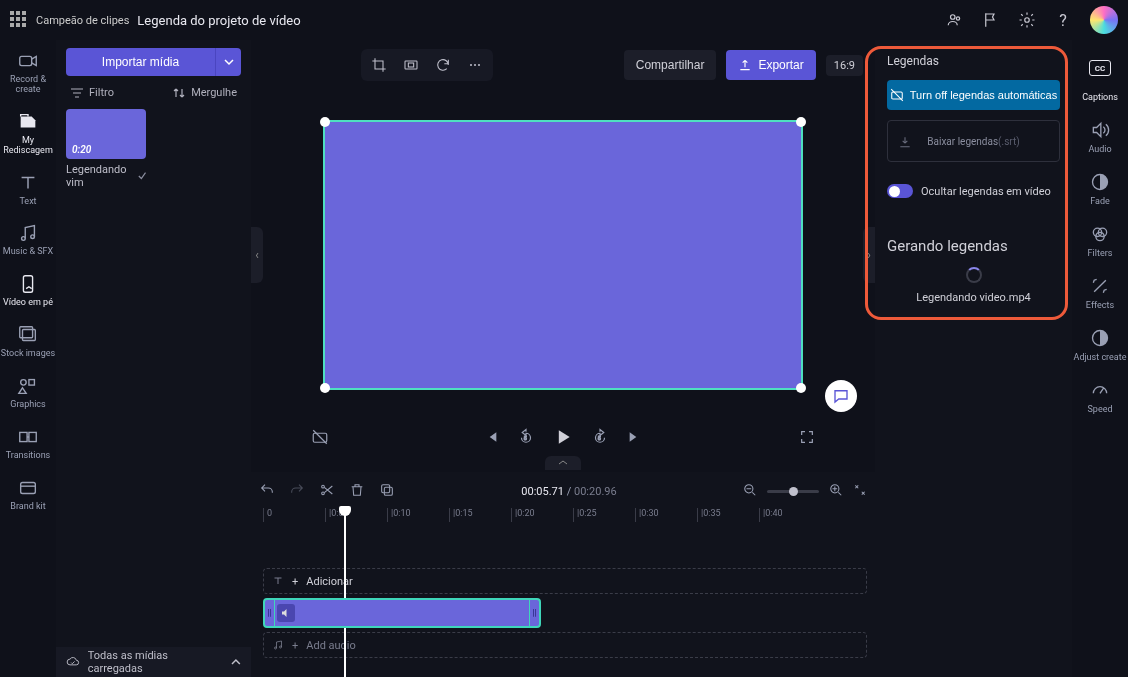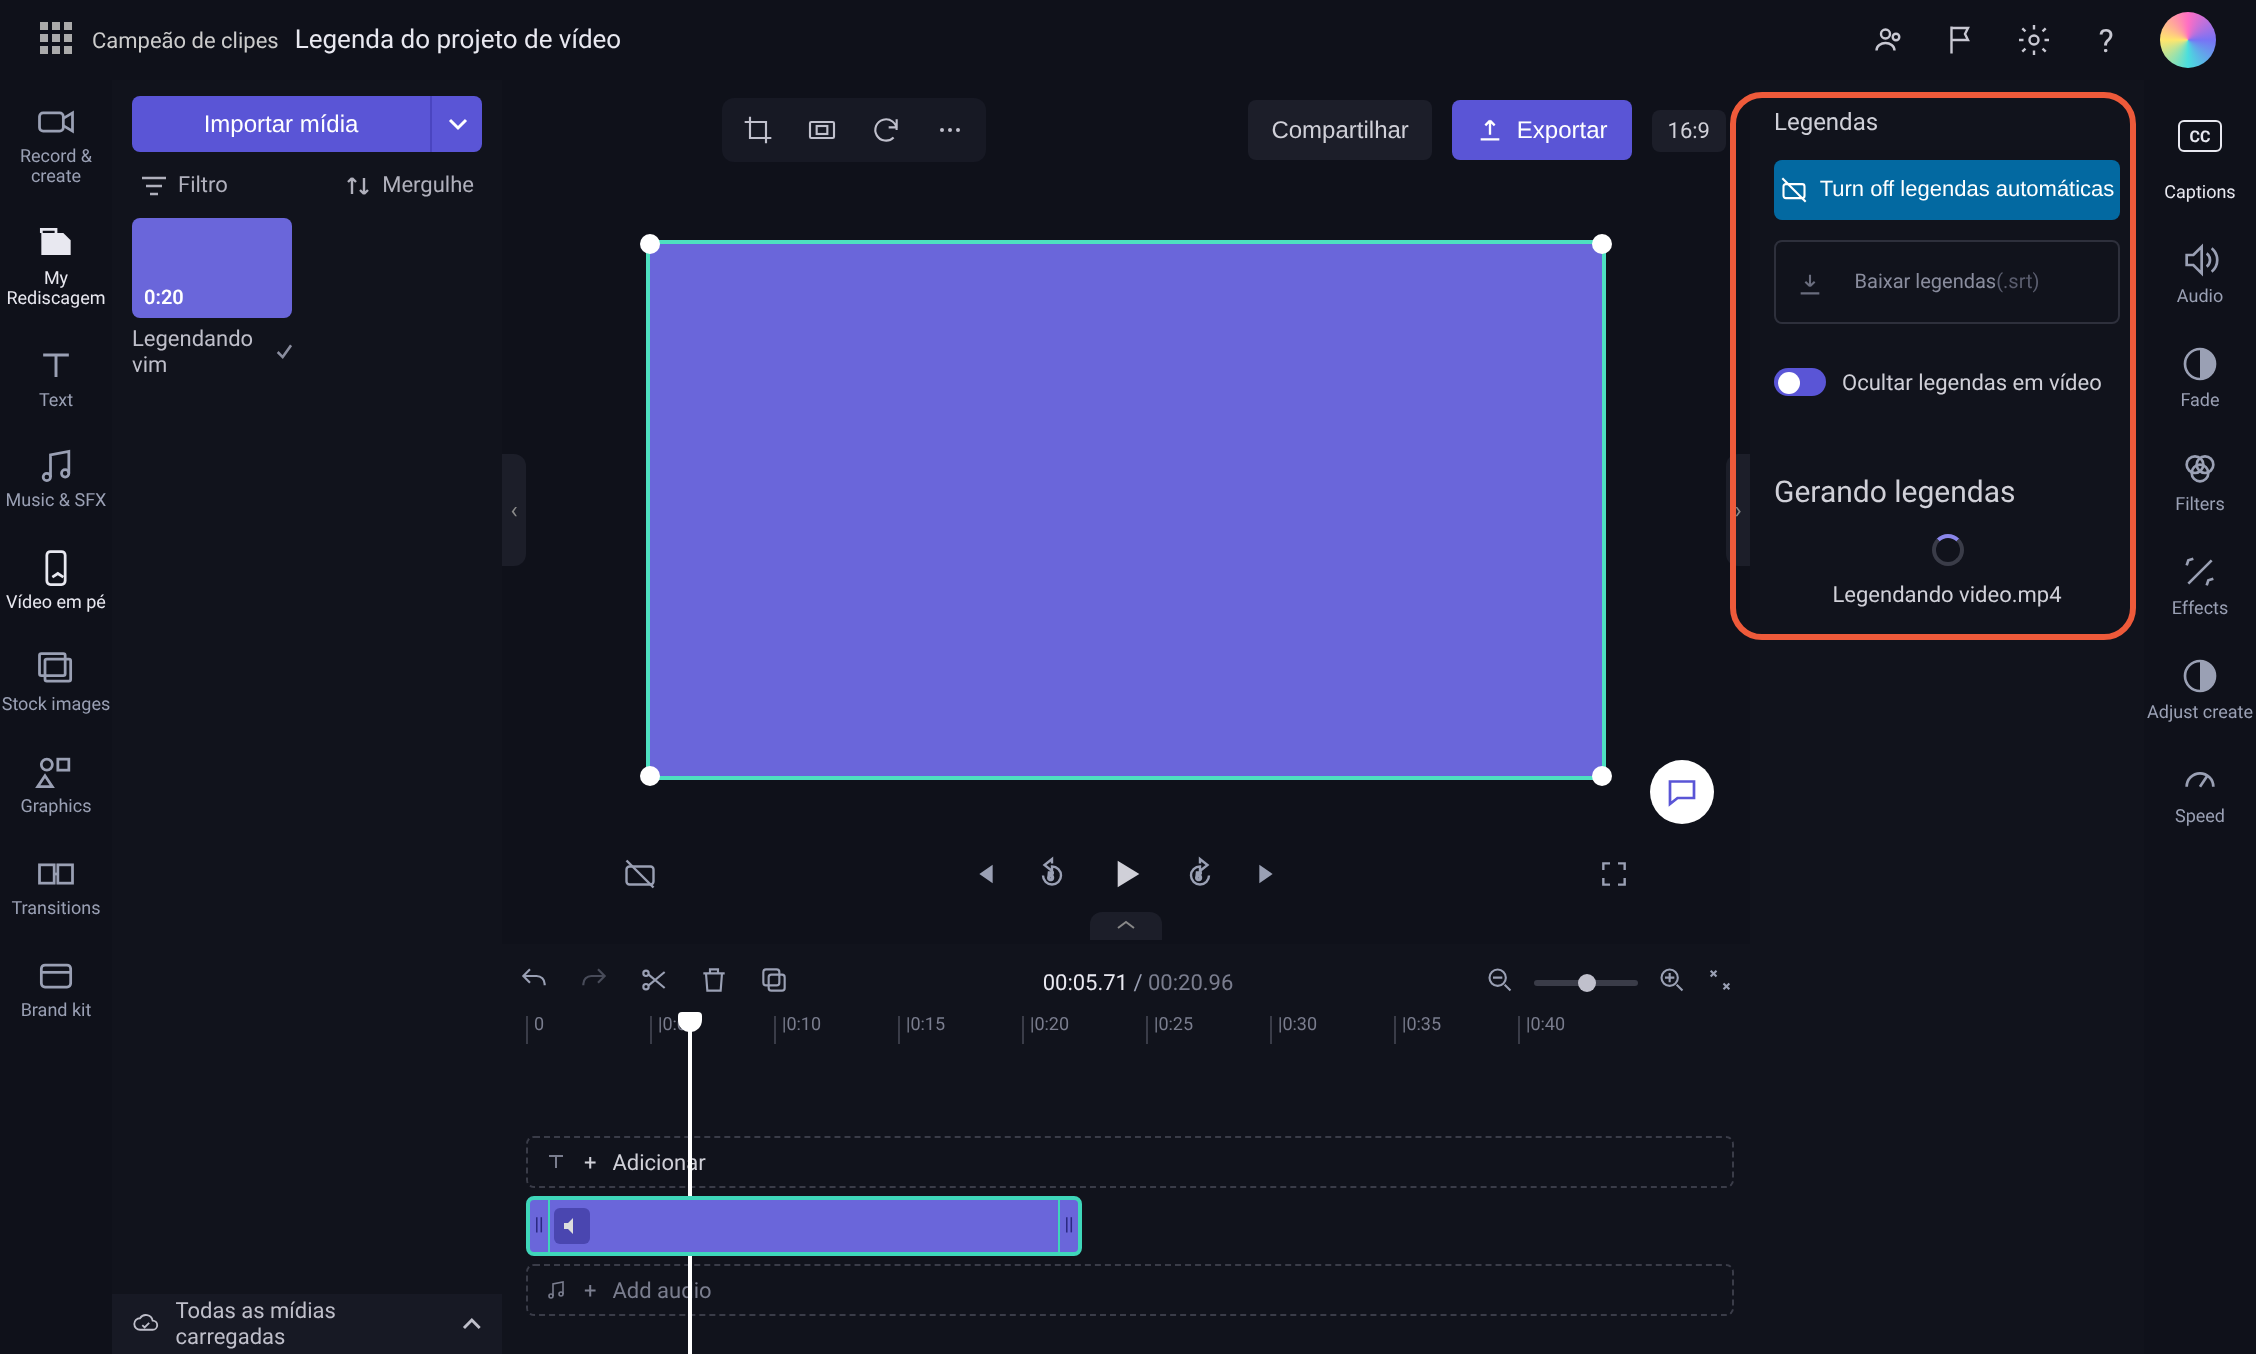--- a/index.html
+++ b/index.html
@@ -6,21 +6,21 @@
 body {
   width: 1128px; height: 677px;
   background: #0f111a;
   font-family: -apple-system, BlinkMacSystemFont, "Segoe UI", Roboto, sans-serif;
   color: #d0d0d8;
   overflow: hidden;
   font-size: 12px;
 }
 .topbar {
   height: 40px; display: flex; align-items: center;
-  padding: 0 20px; gap: 8px;
+  padding: 0 10px; gap: 8px;
   background: #0f111a;
 }
 .topbar-right { margin-left: auto; display: flex; align-items: center; gap: 18px; }
 .apps-icon { width: 18px; height: 18px; display: grid; grid-template-columns: repeat(3,4px); grid-template-rows: repeat(3,4px); gap: 2px; cursor: pointer; }
 .apps-icon span { background: #aaa; }
 .topbar-app { font-size: 11px; color: #ccc; }
 .topbar-title { font-size: 13px; color: #e8e8f0; }
 .tb-icon { width: 18px; height: 18px; color: #c8c8d2; cursor: pointer; }
 .avatar { width: 28px; height: 28px; border-radius: 50%; background: conic-gradient(from 0deg, #ff6ec4, #7873f5, #4ADEDE, #ffe66d, #ff6ec4); cursor: pointer; }
 
@@ -39,21 +39,21 @@
 
 
 .mediapanel { background: #11131c; display: flex; flex-direction: column; padding: 8px 10px 0; position: relative; }
 .import-row { display: flex; gap: 0; }
 .import-btn { flex: 1; background: #5a55d6; color: #fff; border: none; height: 28px; border-radius: 4px 0 0 4px; font-size: 12px; cursor: pointer; }
 .import-caret { width: 26px; background: #5a55d6; border: none; border-left: 1px solid #4a45c0; border-radius: 0 4px 4px 0; color: #fff; cursor: pointer; display: flex; align-items: center; justify-content: center; }
 .mp-tools { display: flex; gap: 16px; padding: 10px 4px; font-size: 11px; color: #b0b0bc; }
 .mp-tools .tool { display: flex; align-items: center; gap: 5px; cursor: pointer; }
 .thumb { width: 80px; }
 .thumb-box { width: 80px; height: 50px; background: #6a66da; border-radius: 4px; position: relative; }
-.thumb-dur { position: absolute; bottom: 4px; left: 6px; font-size: 10px; font-weight: 600; color: #fff; }
+.thumb-dur { position: absolute; bottom: 4px; left: 6px; font-size: 10px; font-weight: 600; color: #fff; font-style: italic; }
 .thumb-label { font-size: 11px; color: #bfbfca; margin-top: 4px; display: flex; align-items: center; gap: 4px; }
 .status-bar { position: absolute; bottom: 0; left: 0; right: 0; height: 30px; background: #171924; display: flex; align-items: center; gap: 8px; padding: 0 10px; font-size: 11px; color: #bfbfca; }
 .status-bar .chev { margin-left: auto; }
 
 
 .center { background: #0f111a; display: flex; flex-direction: column; position: relative; }
 .stage-top { height: 50px; display: flex; align-items: center; padding: 0 12px; }
 .stage-toolbar { margin-left: auto; margin-right: auto; transform: translateX(-16px); display: flex; gap: 4px; background: #171924; border-radius: 6px; padding: 4px; }
 .stage-toolbar .sbtn { width: 28px; height: 24px; display: flex; align-items: center; justify-content: center; color: #c0c0cc; cursor: pointer; border-radius: 4px; }
 .stage-right { display: flex; align-items: center; gap: 10px; }

